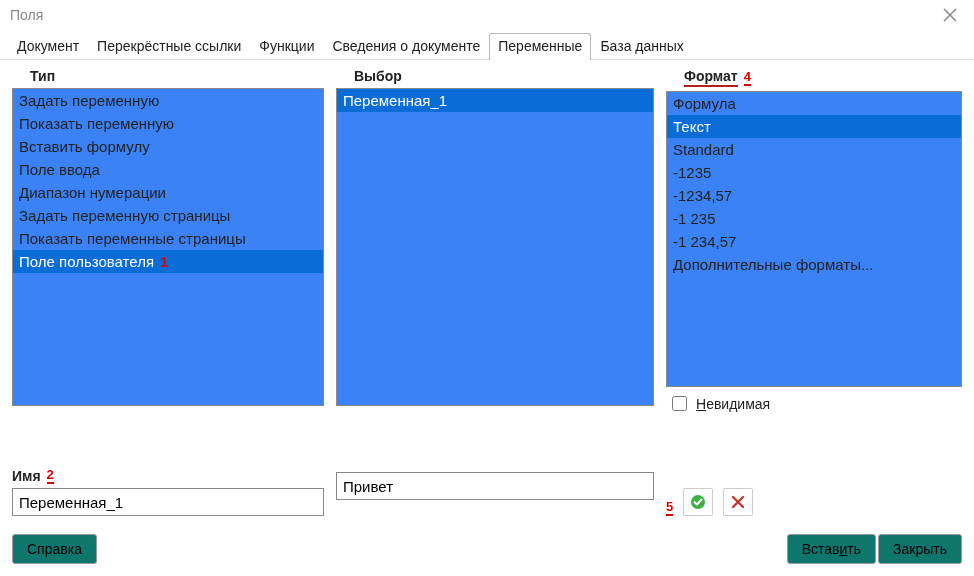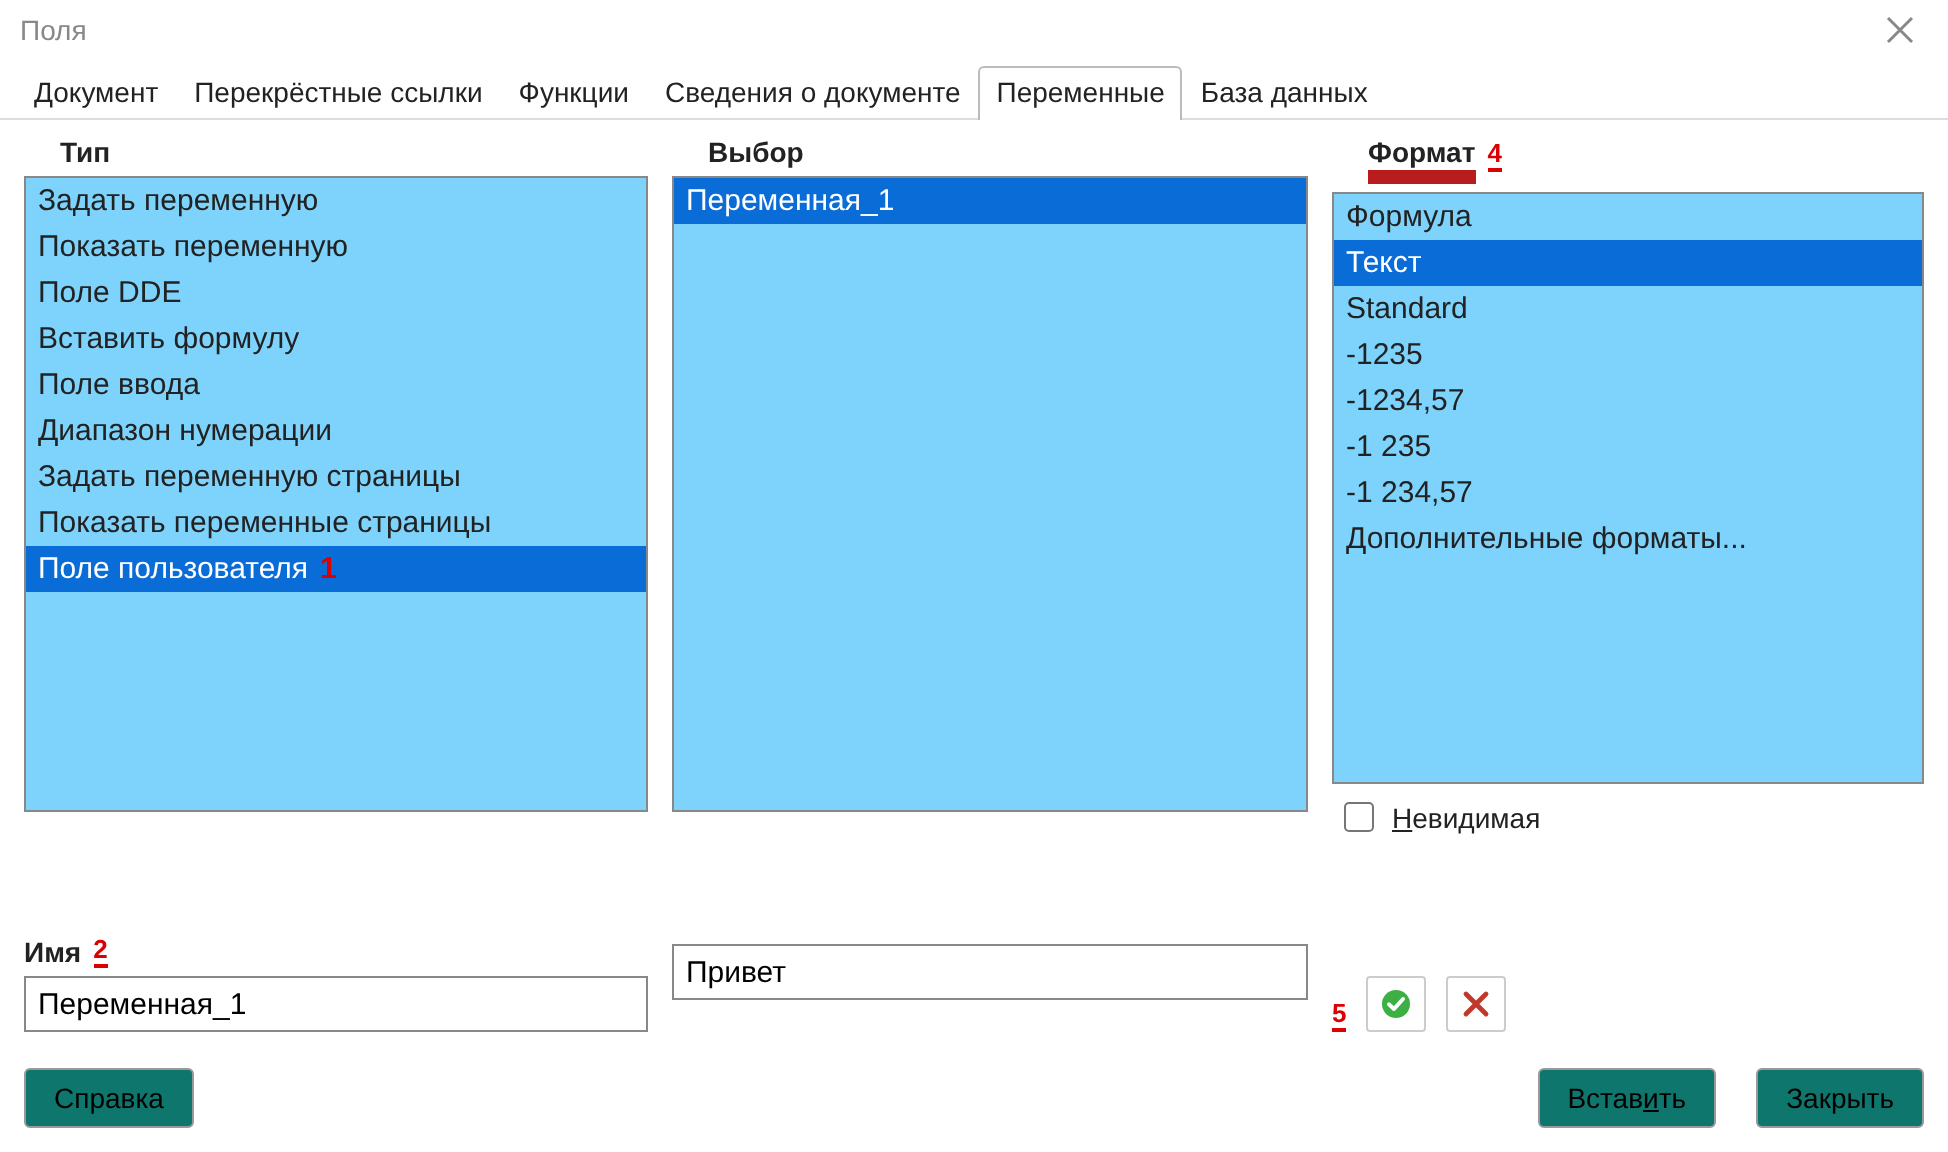--- a/index.html
+++ b/index.html
@@ -11,38 +11,38 @@
   .tabs { display:flex; gap:0; padding:2px 8px 0 8px; border-bottom:1px solid #ddd; }
   .tab { padding:4px 8px 6px 8px; font-size:14px; color:#222; border:1px solid transparent; border-bottom:none; position:relative; top:1px; }
   .tab.active { border-color:#bbb; background:#fff; border-top-left-radius:3px; border-top-right-radius:3px; }
   .content { flex:1; padding:8px 12px 0 12px; display:flex; gap:12px; }
   .col { display:flex; flex-direction:column; }
   .col.type { width:312px; }
   .col.select { flex:1; }
   .col.format { width:296px; }
   .section-label { font-weight:bold; font-size:14px; padding-bottom:2px; display:flex; align-items:baseline; gap:6px;margin-left:18px; }
   .redmark { color:#d00; font-weight:bold; font-size:13px; border-bottom:2px solid #d00; line-height:1; padding-bottom:1px; }
-  .section-label .underline-seg { border-bottom:7px solid #b91c1c; padding-bottom:1px; }
-  .listbox { border:1px solid #888; height:318px; overflow:hidden; background:#7dd3fc; margin-top:2px; }
+  .section-label .underline-seg { border-bottom:2px solid #b91c1c; padding-bottom:1px; }
+  .listbox { border:1px solid #888; height:318px; overflow:hidden; background:#3b82f6; margin-top:2px; }
   .list-item { padding:3px 6px; font-size:15px; cursor:default; white-space:nowrap; }
   .list-item.selected { background:#0a6cd6; color:#fff; }
   .list-item .redmark-inline { color:#d00; margin-left:6px; font-weight:bold; }
   .checkbox-row { display:flex; align-items:center; gap:6px; padding:6px 2px 0 2px; }
   .checkbox-row input { width:15px; height:15px; }
   .underletter { text-decoration:underline; }
   .lower-row { display:flex; gap:12px; padding:10px 12px 0 12px; }
   .field-group { display:flex; flex-direction:column; }
   .field-group.name { width:312px; }
   .field-group.value { flex:1; }
   .field-group.icons { width:296px; display:flex; flex-direction:row; align-items:flex-end; gap:10px; padding-top:20px; }
   .field-label { font-weight:bold; display:flex; align-items:flex-start; gap:6px; }
   .text-input { border:1px solid #888; height:28px; padding:2px 6px; font-size:15px; font-family:inherit; margin-top:4px; width:100%; }
   .icon-btn { width:30px; height:28px; border:1px solid #ccc; background:#fff; display:flex; align-items:center; justify-content:center; border-radius:2px; }
   .button-bar { display:flex; justify-content:space-between; padding:18px 12px 12px 12px; }
-  .button-bar .right { display:flex; gap:20px;justify-content:flex-end; }
+  .button-bar .right { display:flex; gap:2px;justify-content:flex-end; }
   .btn { border:1px solid #999; background:#0f766e; padding:6px 14px; font-size:14px; font-family:inherit; border-radius:3px; cursor:pointer; }
   svg { display:block; }
 </style>
 </head>
 <body>
 
 <div class="window">
   <div class="titlebar">
     <span class="title">Поля</span>
     <span class="close">
@@ -63,21 +63,20 @@
 
   <div class="content">
 
     <div class="col type">
       <div class="section-label">
         <span>Тип</span>
       </div>
       <div class="listbox" id="type-list">
           <div class="list-item">Задать переменную</div>
           <div class="list-item">Показать переменную</div>
-          <div class="list-item">Поле DDE</div>
           <div class="list-item">Вставить формулу</div>
           <div class="list-item">Поле ввода</div>
           <div class="list-item">Диапазон нумерации</div>
           <div class="list-item">Задать переменную страницы</div>
           <div class="list-item">Показать переменные страницы</div>
           <div class="list-item selected">Поле пользователя<span class="redmark-inline">1</span></div>
         </div>
     </div>
 
     <div class="col select">

